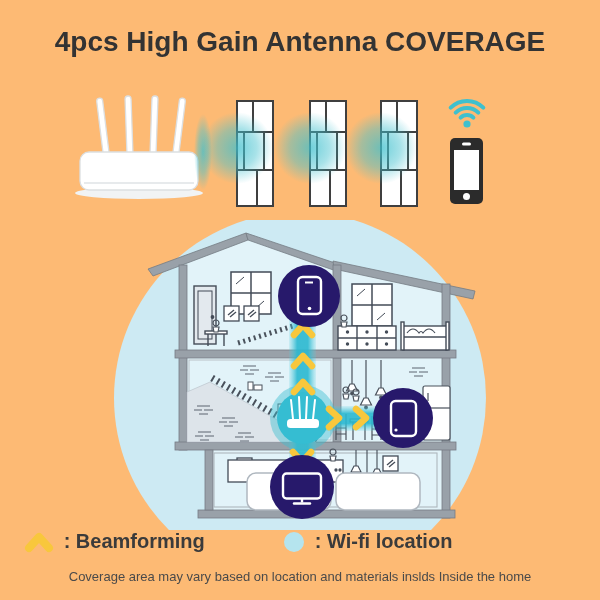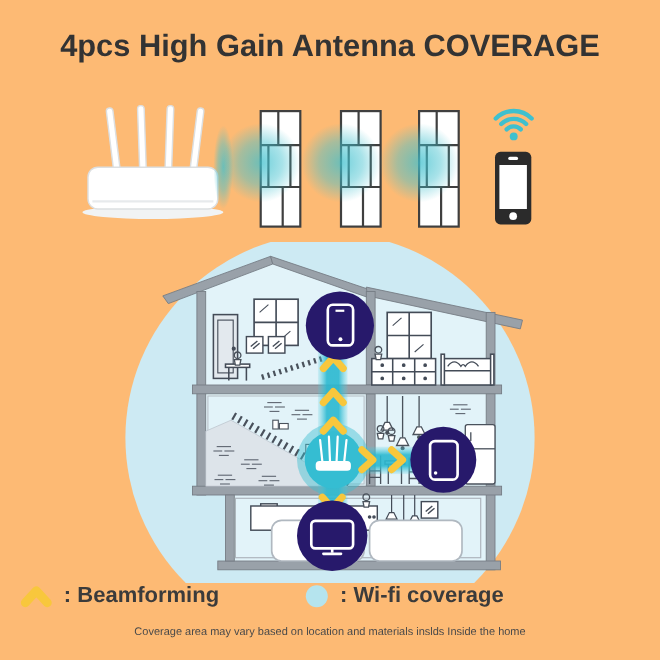--- a/index.html
+++ b/index.html
@@ -8,21 +8,21 @@
   .page{position:relative;width:600px;height:600px;background:#fdba74;}
   .title{position:absolute;top:26px;left:0;width:600px;text-align:center;
          font-size:28px;font-weight:bold;color:#333;letter-spacing:0px;}
   .toprow-svg{position:absolute;top:82px;left:0;}
   .house-svg{position:absolute;top:220px;left:0;}
   .legend{position:absolute;top:530px;left:0;width:476px;display:flex;
           justify-content:center;align-items:center;gap:78px;}
   .legend-item{display:flex;align-items:center;gap:10px;
                font-size:20px;font-weight:bold;color:#3b3b3b;}
   .disclaimer{position:absolute;top:569px;left:0;width:600px;text-align:center;
-              font-size:10px;color:#4a4a4a;}
+              font-size:13px;color:#4a4a4a;}
 </style>
 </head>
 <body>
 
 <div class="page">
 
   <div class="title">4pcs High Gain Antenna COVERAGE</div>
 
   <svg class="toprow-svg" width="600" height="140" viewBox="0 0 600 140">
     <defs>
@@ -318,19 +318,19 @@
     <div class="legend-item">
       <svg width="30" height="22" viewBox="0 0 30 22">
         <path d="M5,17 L15,6 L25,17" fill="none" stroke-width="8" stroke-linecap="round" stroke-linejoin="round" stroke="#f8c73c"></path>
       </svg>
       <span>: Beamforming</span>
     </div>
     <div class="legend-item">
       <svg width="22" height="22" viewBox="0 0 22 22">
         <circle cx="11" cy="11" r="10" fill="#b5e4ee"></circle>
       </svg>
-      <span>: Wi-fi coverage</span>
+      <span>: Wi-fi location</span>
     </div>
   </div>
 
   <div class="disclaimer">Coverage area may vary based on location and materials inslds Inside the home</div>
 
 </div>
 
 </body></html>

